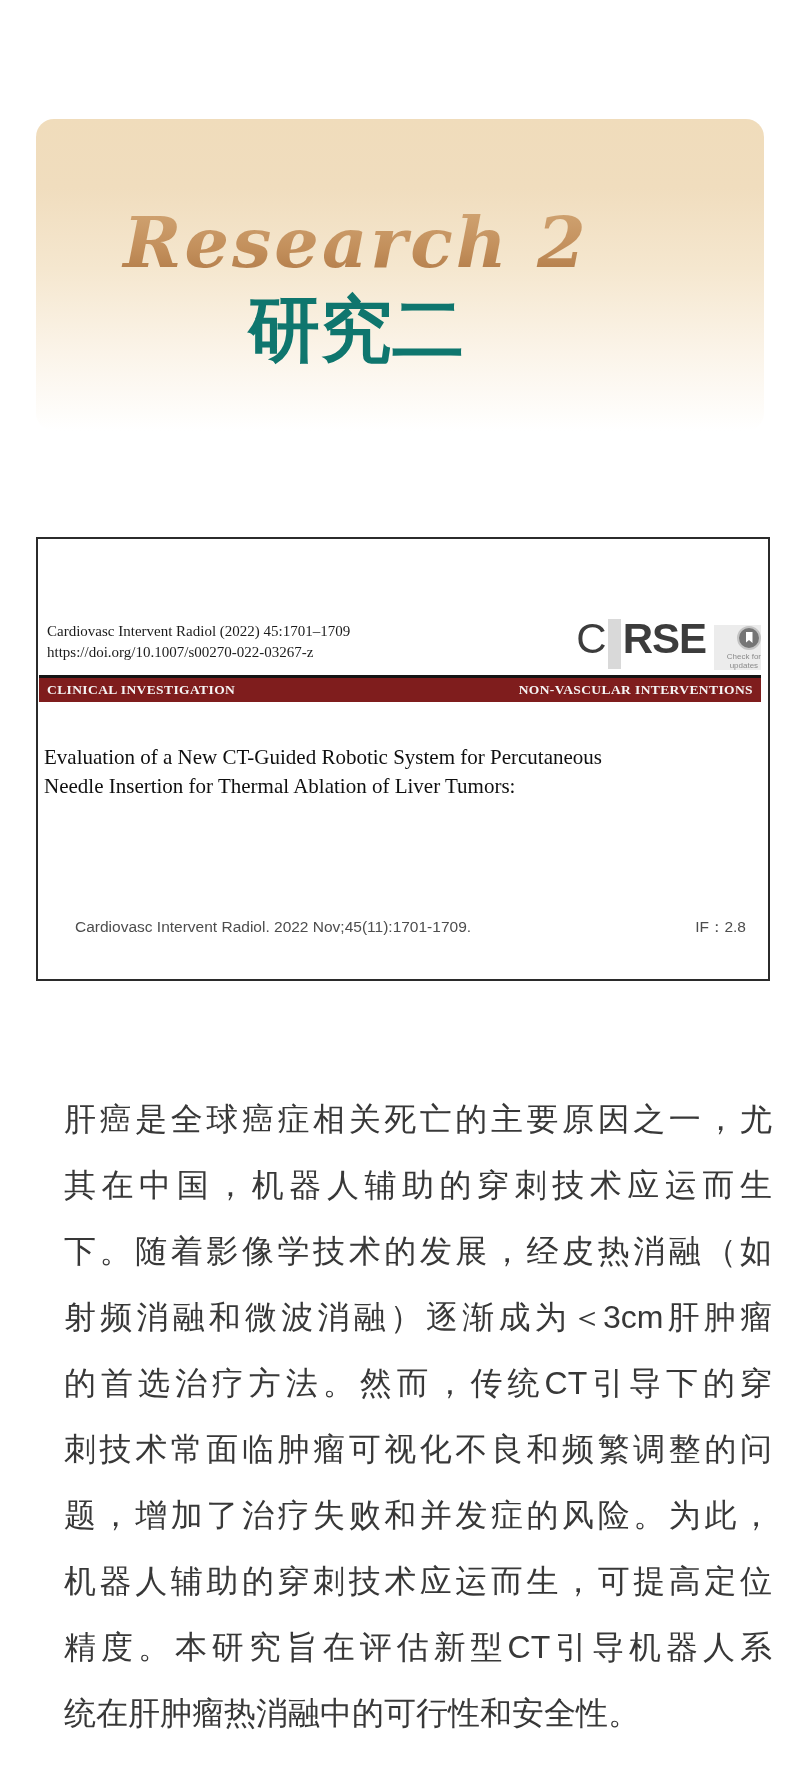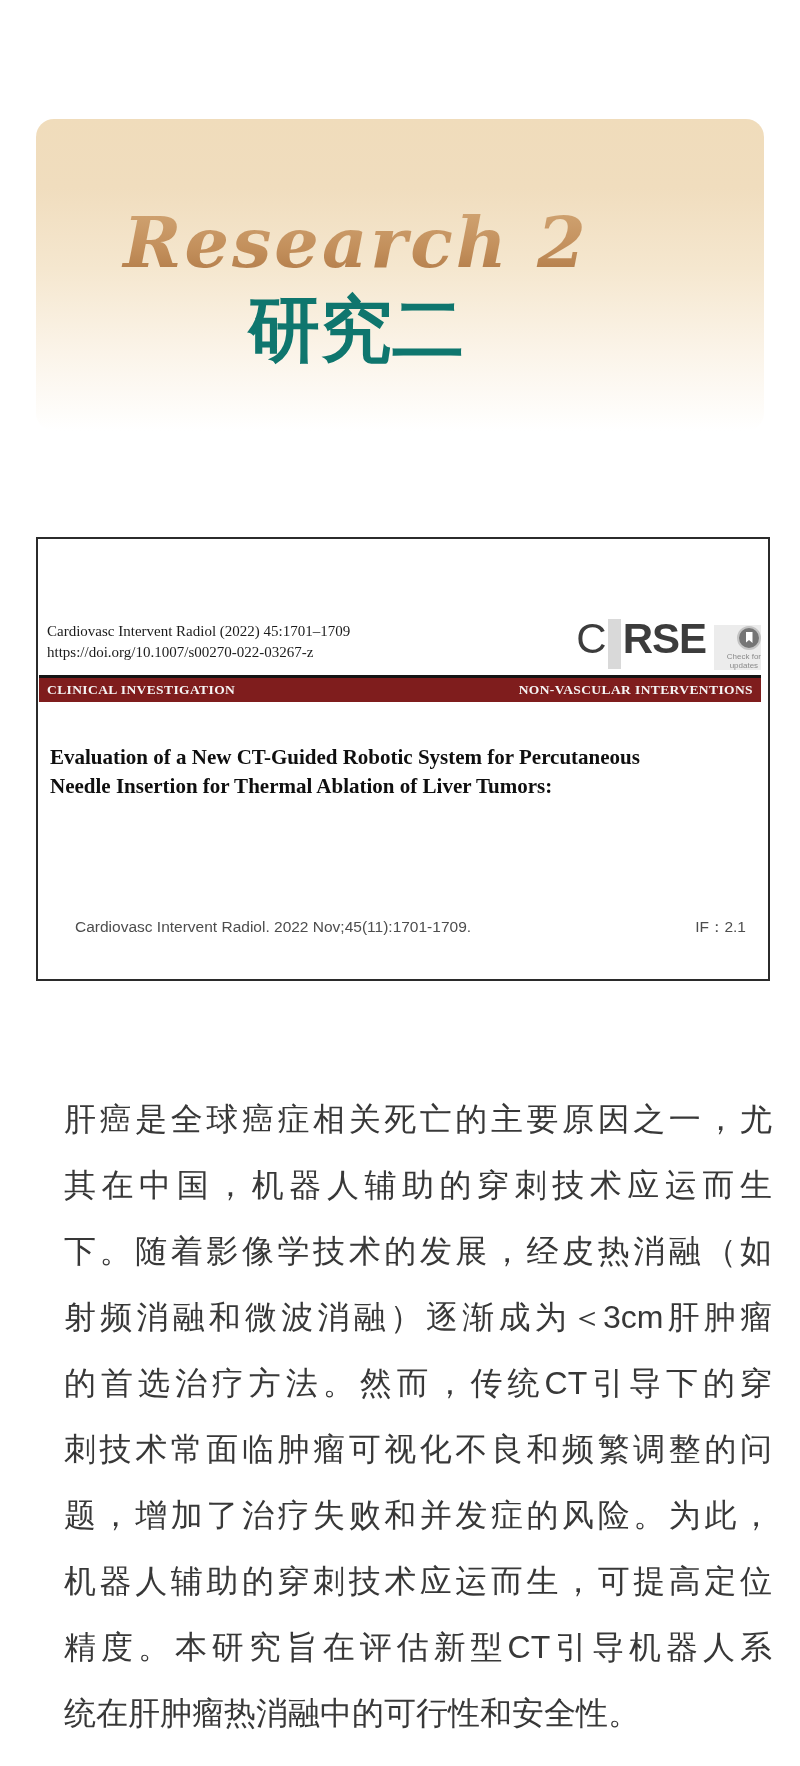--- a/index.html
+++ b/index.html
@@ -59,22 +59,22 @@
   .update-text{font-size:8px;line-height:9px;color:#8a8a8a;text-align:center;}
   .green-banner{
     position:absolute;left:1px;top:136px;width:722px;height:27px;
     background:#7f1d1d;border-top:3px solid #141414;
     display:flex;align-items:center;justify-content:space-between;
     padding:0 8px;box-sizing:border-box;
     font-family:"Liberation Serif",serif;font-weight:bold;font-size:13.5px;
     letter-spacing:0.4px;color:#f5f5f5;
   }
   .card-title{
-    position:absolute;left:12px;top:204px;width:700px;
-    font-family:"Liberation Serif",serif;font-weight:bold;
+    position:absolute;left:6px;top:204px;width:700px;
+    font-family:"Liberation Serif",serif;font-weight:normal;
     font-size:21px;line-height:28.5px;color:#0f0f0f;
   }
   .citation-row{
     position:absolute;left:37px;right:22px;top:378px;
     display:flex;justify-content:space-between;align-items:baseline;
     font-family:"Liberation Sans",sans-serif;font-size:15.5px;color:#4d4d4d;
   }
   
   .body-paragraph{
     position:absolute;left:48px;top:1086px;width:708px;
@@ -120,21 +120,21 @@
     <span>NON-VASCULAR INTERVENTIONS</span>
   </div>
 
   <div class="card-title">
       <div class="bl">Evaluation of a New CT-Guided Robotic System for Percutaneous</div>
       <div class="bl">Needle Insertion for Thermal Ablation of Liver Tumors:</div>
     </div>
 
   <div class="citation-row">
     <span>Cardiovasc Intervent Radiol. 2022 Nov;45(11):1701-1709.</span>
-    <span>IF：2.1</span>
+    <span>IF：2.8</span>
   </div>
 
 </div>
 
 <div class="body-paragraph">
     <div class="bl">肝癌是全球癌症相关死亡的主要原因之一，尤</div>
     <div class="bl">其在中国，机器人辅助的穿刺技术应运而生</div>
     <div class="bl">下。随着影像学技术的发展，经皮热消融（如</div>
     <div class="bl">射频消融和微波消融）逐渐成为＜3cm肝肿瘤</div>
     <div class="bl">的首选治疗方法。然而，传统CT引导下的穿</div>

